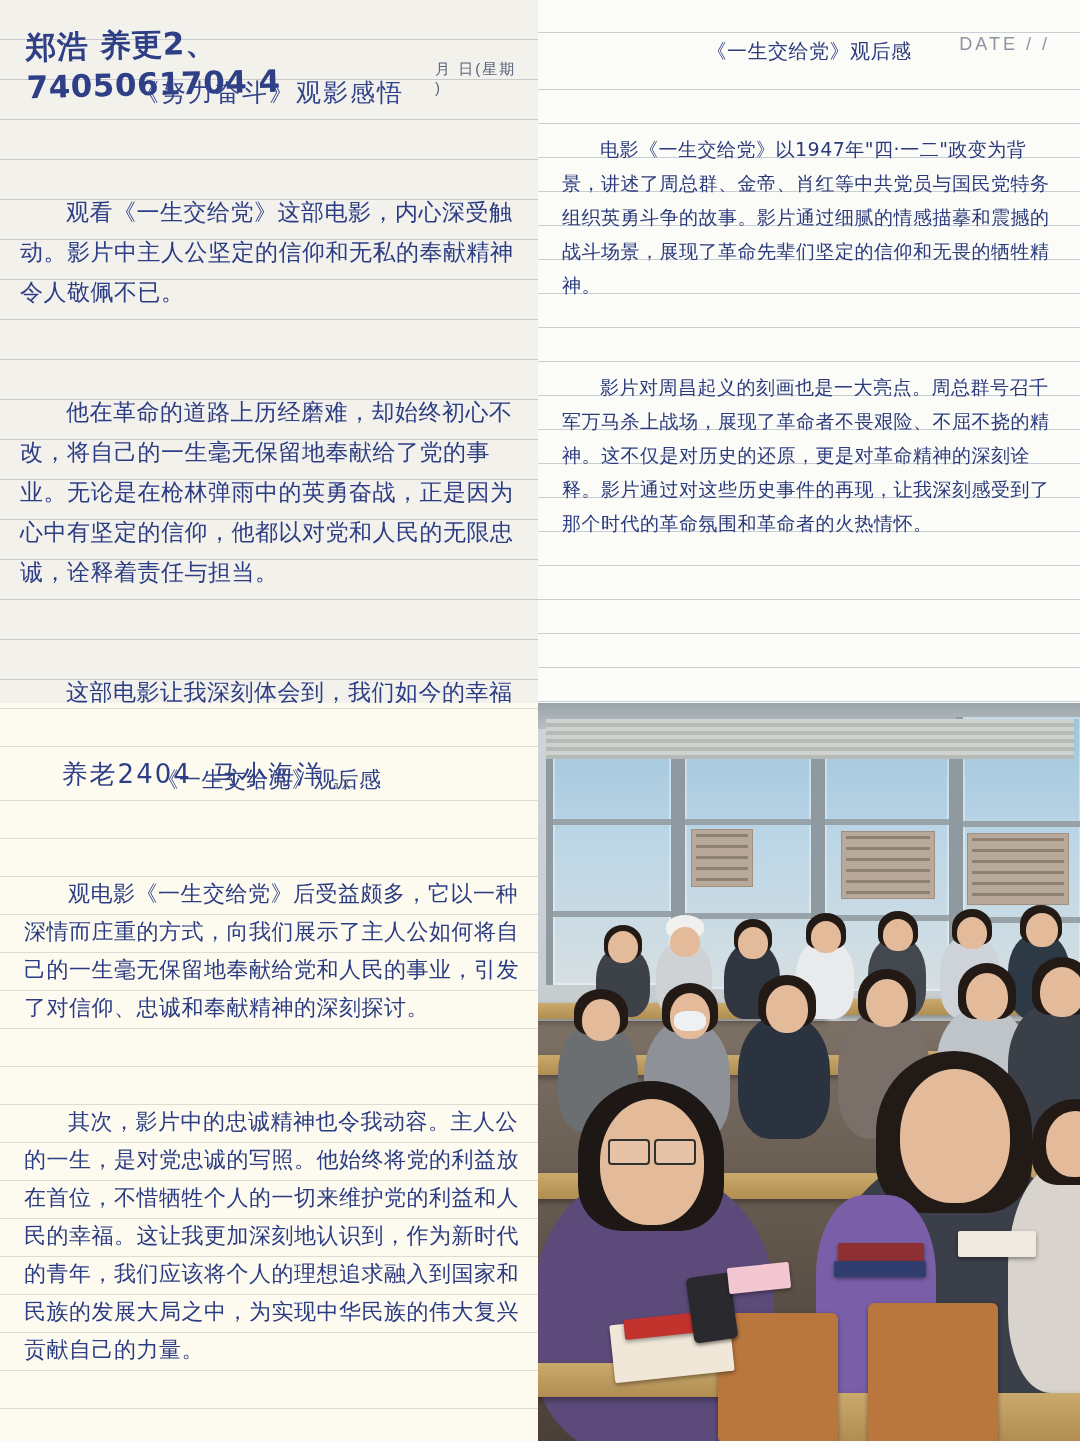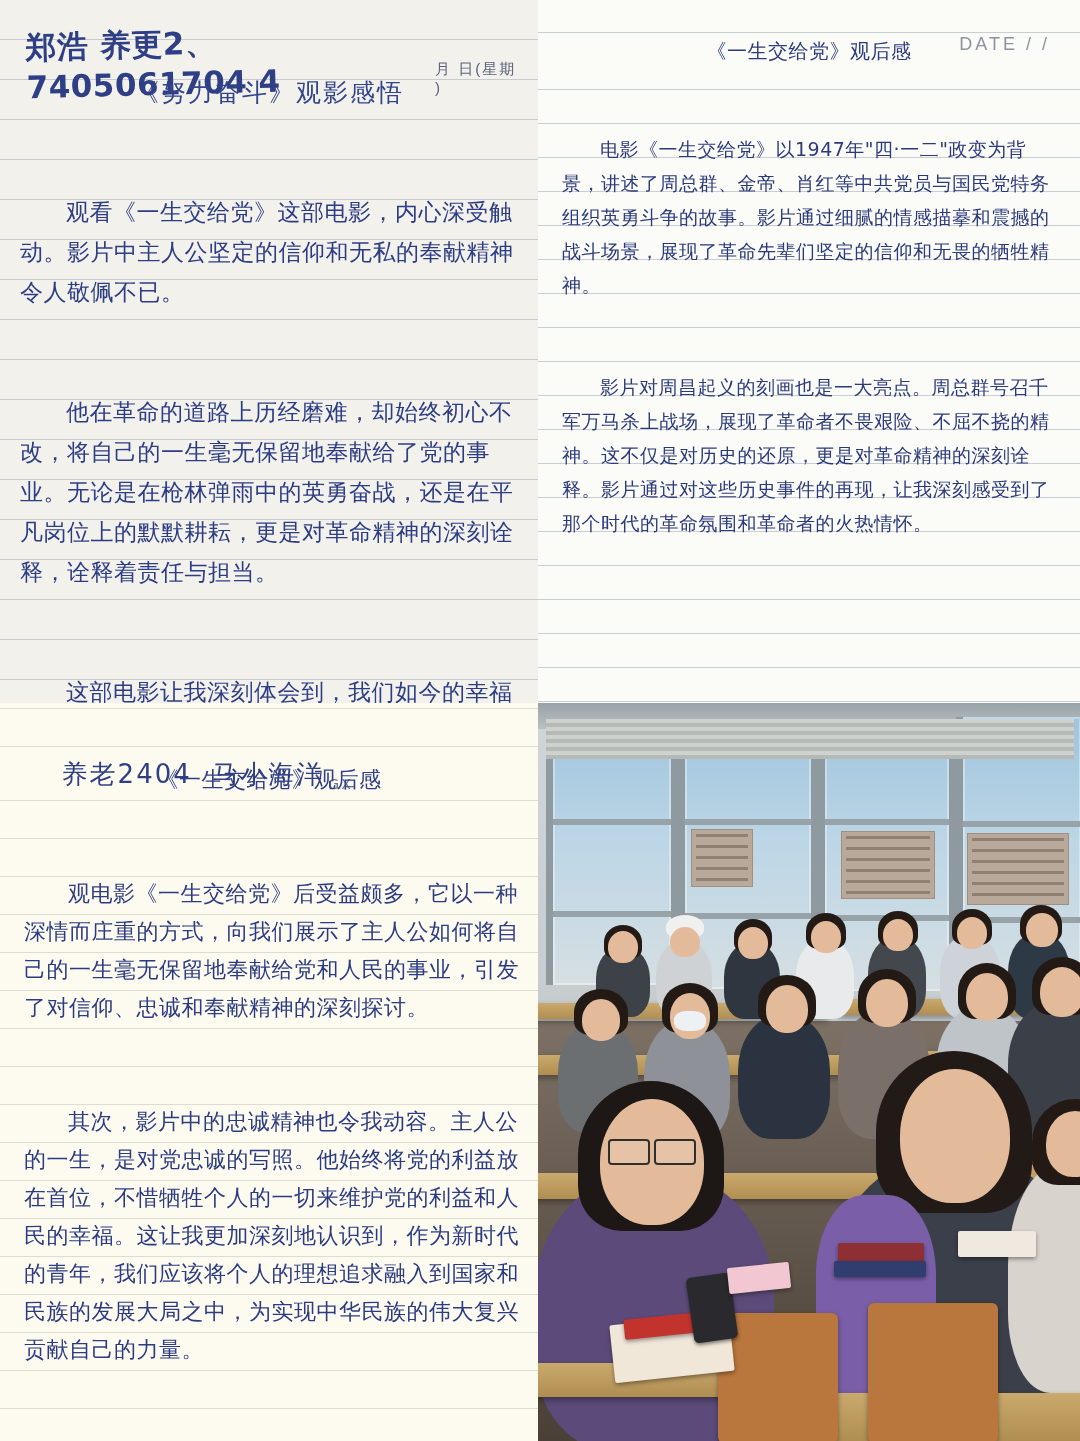--- a/index.html
+++ b/index.html
@@ -304,21 +304,21 @@
 
   <div class="sheet p1">
     <div class="p1-inner">
       <div class="header-line">
         <div class="hdr-name hw">郑浩 养更2、7405061704 4</div>
         <div class="hdr-fields">月    日(星期    )</div>
       </div>
       <div class="title hw">《努力奋斗》观影感悟</div>
       <div class="body hw">
         <p>观看《一生交给党》这部电影，内心深受触动。影片中主人公坚定的信仰和无私的奉献精神令人敬佩不已。</p>
-        <p>他在革命的道路上历经磨难，却始终初心不改，将自己的一生毫无保留地奉献给了党的事业。无论是在枪林弹雨中的英勇奋战，还是在平凡岗位上的默默耕耘，更是对革命精神的深刻诠释，诠释着责任与担当。</p>
+        <p>他在革命的道路上历经磨难，却始终初心不改，将自己的一生毫无保留地奉献给了党的事业。无论是在枪林弹雨中的英勇奋战，正是因为心中有坚定的信仰，他都以对党和人民的无限忠诚，诠释着责任与担当。</p>
         <p>这部电影让我深刻体会到，我们如今的幸福生活来之不易，是无数像主人公这样的先辈们用热血和生命换来的。它激励着我们要珍惜当下，传承和发扬先辈们的精神，在自己的生活和工作中，坚定信念，努力奋斗，为实现中华民族伟大复兴的中国梦贡献自己的力量。</p>
         
       </div>
     </div>
   </div>
 
   <div class="sheet p2">
     <div class="date-field">DATE    /    /</div>
     <div class="title hw">《一生交给党》观后感</div>
     <div class="body hw">

